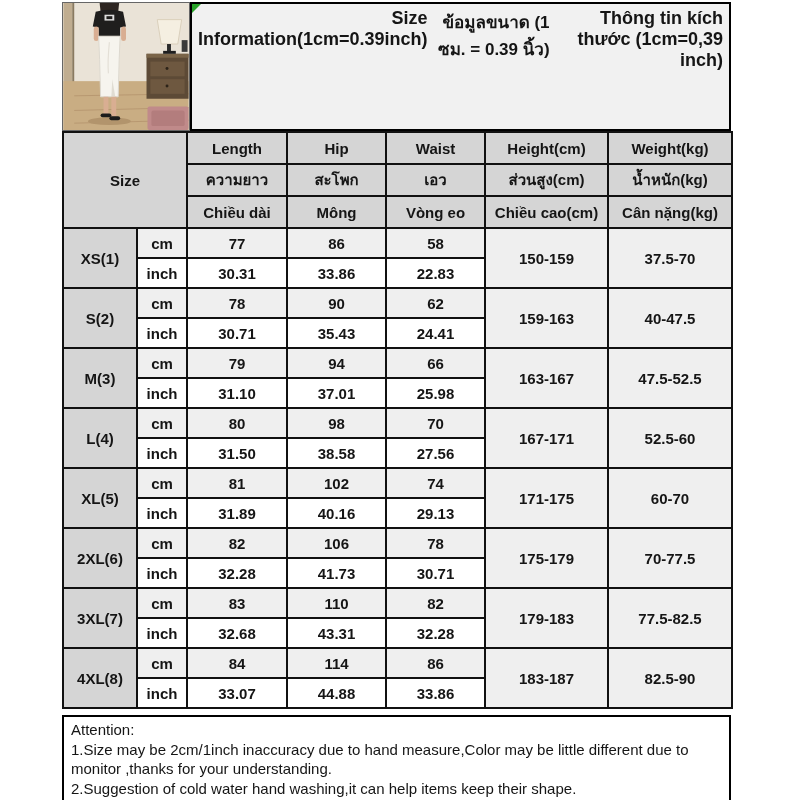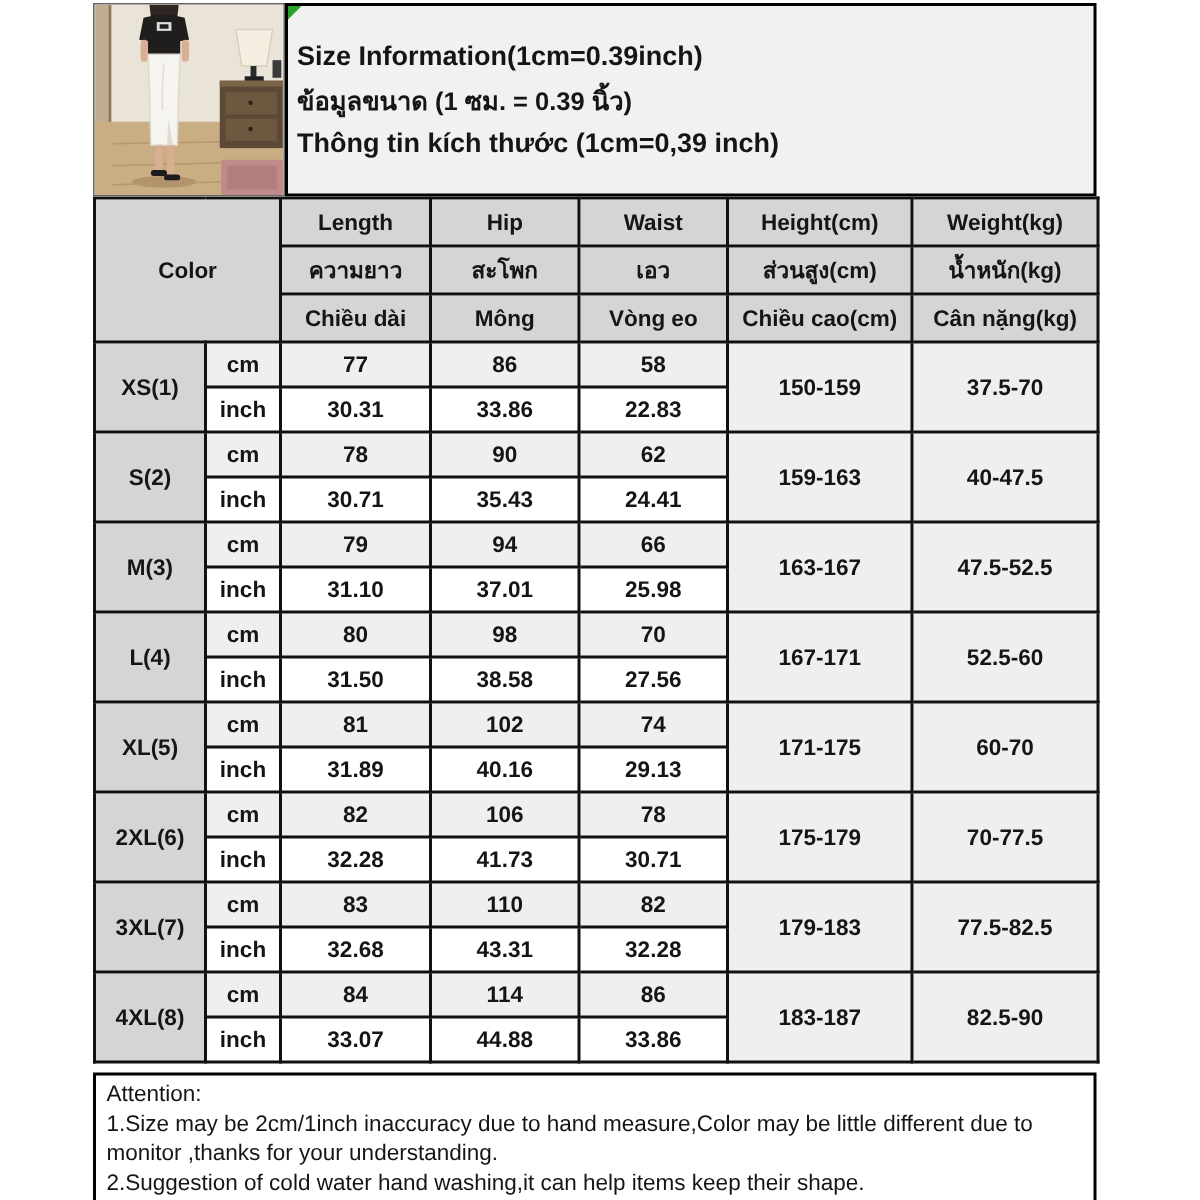--- a/index.html
+++ b/index.html
@@ -23,23 +23,23 @@
     border: 1px solid #666;
     background: #e9e2d6;
     overflow: hidden;
   }
   .photo svg { display: block; width: 100%; height: 100%; }
   .title-box {
     position: relative;
     flex: 1;
     background: #f1f1f1;
     border: 2px solid #000;
-    display: flex; flex-direction: column;
+    display: flex; flex-direction: row;
     justify-content: center;
-    text-align: left;
+    text-align: right;
     gap: 5px;
     padding: 4px 6px;
   }
   .corner-marker {
     position: absolute; top: 0; left: 0;
     width: 0; height: 0;
     border-top: 9px solid #29a329;
     border-right: 9px solid transparent;
   }
   .title-line-1, .title-line-3 { font-weight: bold; font-size: 18px; }
@@ -152,21 +152,21 @@
       <col style="width:74px">
         <col style="width:50px">
       <col style="width:100px">
         <col style="width:99px">
         <col style="width:99px">
       <col style="width:123px">
         <col style="width:124px">
     </colgroup>
     <thead>
       <tr>
-        <td rowspan="3" colspan="2" class="c-sizehead">Color</td>
+        <td rowspan="3" colspan="2" class="c-sizehead">Size</td>
         <td>Length</td>
         <td>Hip</td>
         <td>Waist</td>
         <td>Height(cm)</td>
         <td>Weight(kg)</td>
       </tr>
       <tr>
         <td>ความยาว</td>
         <td>สะโพก</td>
         <td>เอว</td>

